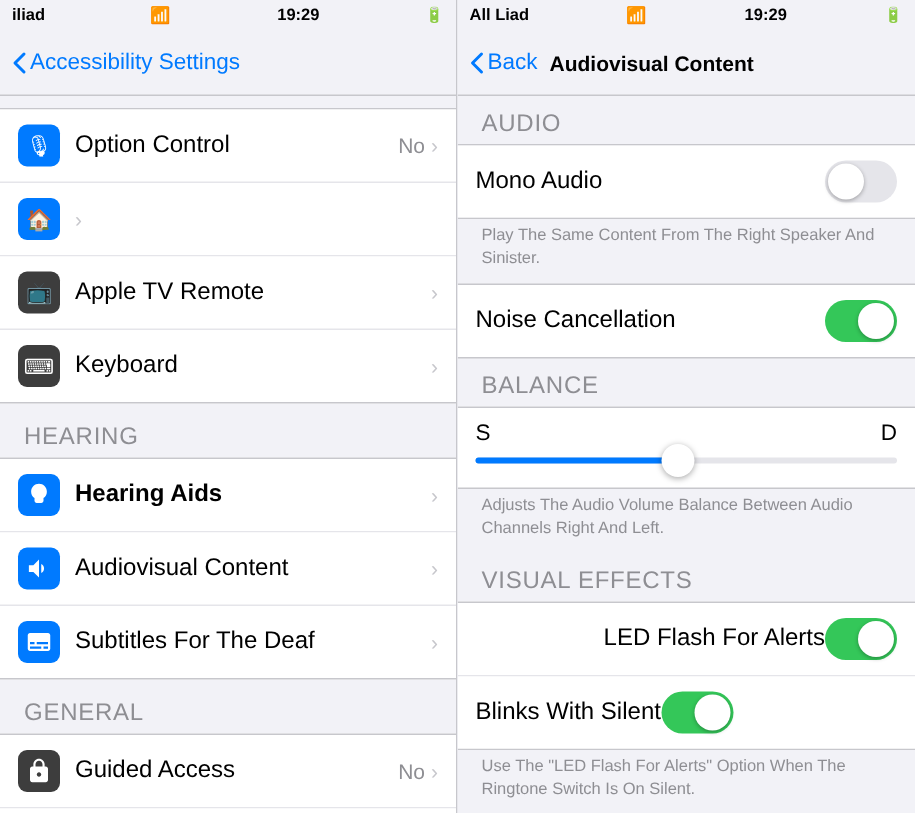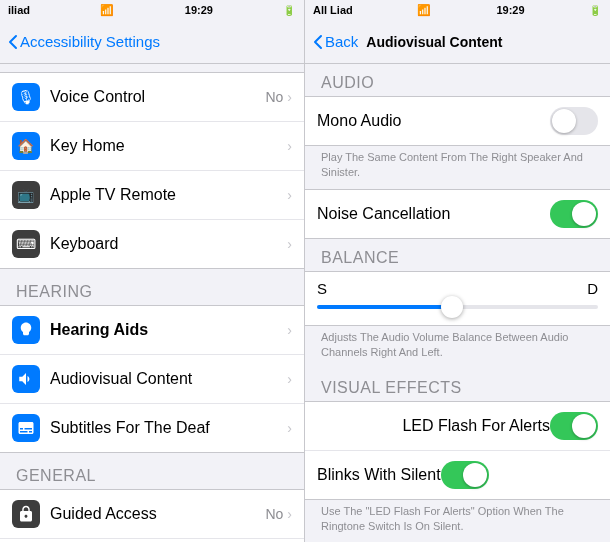--- a/index.html
+++ b/index.html
@@ -245,33 +245,32 @@
 
   <div style="overflow-y:auto; flex:1;">
 
     <div class="spacer"></div>
     <div class="settings-list section-container">
       <div class="settings-item">
         <div class="item-icon icon-blue">
           <span style="font-size:14px;">🎙</span>
         </div>
         <div class="item-content">
-          <span class="item-label">Voice Control</span>
+          <span class="item-label">Option Control</span>
           <div class="item-right">
             <span>No</span>
             <span class="chevron">›</span>
           </div>
         </div>
       </div>
       <div class="settings-item">
         <div class="item-icon icon-blue">
           <span style="font-size:14px;">🏠</span>
         </div>
         <div class="item-content">
-          <span class="item-label">Key Home</span>
           <div class="item-right">
             <span class="chevron">›</span>
           </div>
         </div>
       </div>
       <div class="settings-item">
         <div class="item-icon icon-dark">
           <span style="font-size:14px; color:#fff;">📺</span>
         </div>
         <div class="item-content">

